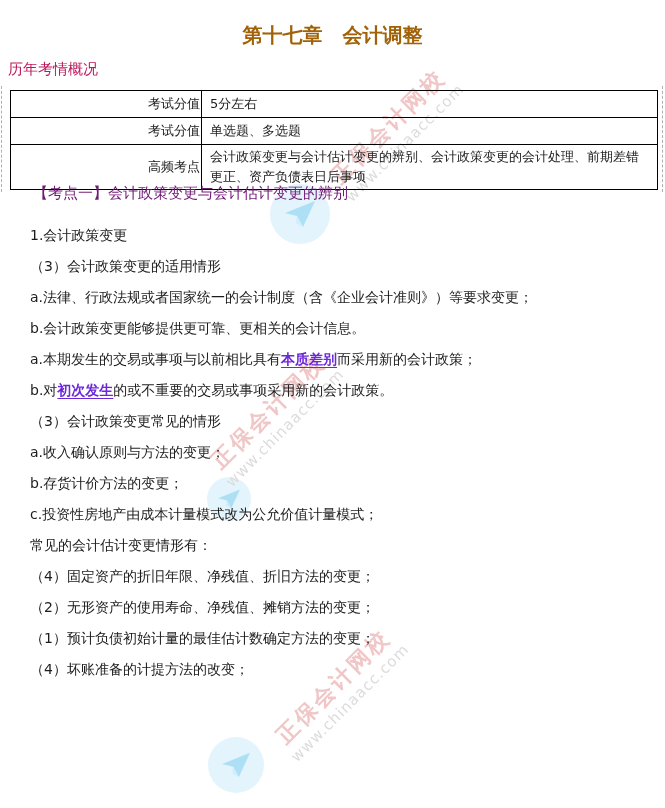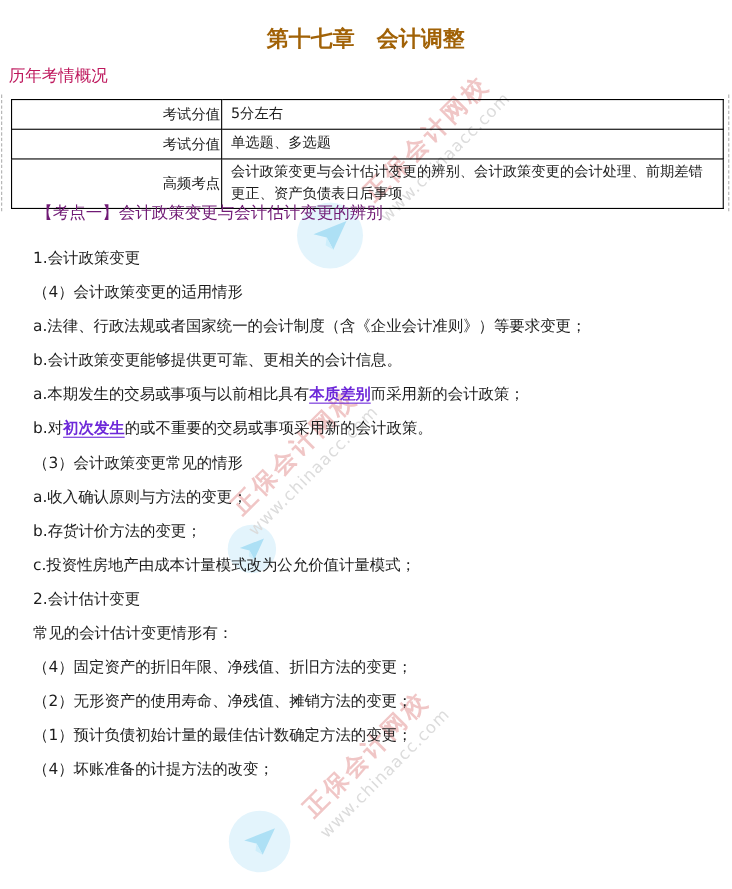--- a/index.html
+++ b/index.html
@@ -151,30 +151,29 @@
           <td class="lbl">高频考点</td>
           <td class="val">会计政策变更与会计估计变更的辨别、会计政策变更的会计处理、前期差错更正、资产负债表日后事项</td>
         </tr>
       </tbody>
   </table>
 
   <div class="kp-heading">【考点一】会计政策变更与会计估计变更的辨别</div>
 
   <div class="kp-body">
       <div class="bline"><span>1.会计政策变更</span></div>
-      <div class="bline"><span>（4）会计政策变更的适用情形</span></div>
+      <div class="bline"><span>（3）会计政策变更的适用情形</span></div>
       <div class="bline"><span>a.法律、行政法规或者国家统一的会计制度（含《企业会计准则》）等要求变更；</span></div>
       <div class="bline"><span>b.会计政策变更能够提供更可靠、更相关的会计信息。</span></div>
       <div class="bline"><span>a.本期发生的交易或事项与以前相比具有</span><span class="hl">本质差别</span><span>而采用新的会计政策；</span></div>
       <div class="bline"><span>b.对</span><span class="hl">初次发生</span><span>的或不重要的交易或事项采用新的会计政策。</span></div>
       <div class="bline"><span>（3）会计政策变更常见的情形</span></div>
       <div class="bline"><span>a.收入确认原则与方法的变更；</span></div>
       <div class="bline"><span>b.存货计价方法的变更；</span></div>
       <div class="bline"><span>c.投资性房地产由成本计量模式改为公允价值计量模式；</span></div>
-      <div class="bline"><span>2.会计估计变更</span></div>
       <div class="bline"><span>常见的会计估计变更情形有：</span></div>
       <div class="bline"><span>（4）固定资产的折旧年限、净残值、折旧方法的变更；</span></div>
       <div class="bline"><span>（2）无形资产的使用寿命、净残值、摊销方法的变更；</span></div>
       <div class="bline"><span>（1）预计负债初始计量的最佳估计数确定方法的变更；</span></div>
       <div class="bline"><span>（4）坏账准备的计提方法的改变；</span></div>
     </div>
 
 </div>
 
 </body></html>

